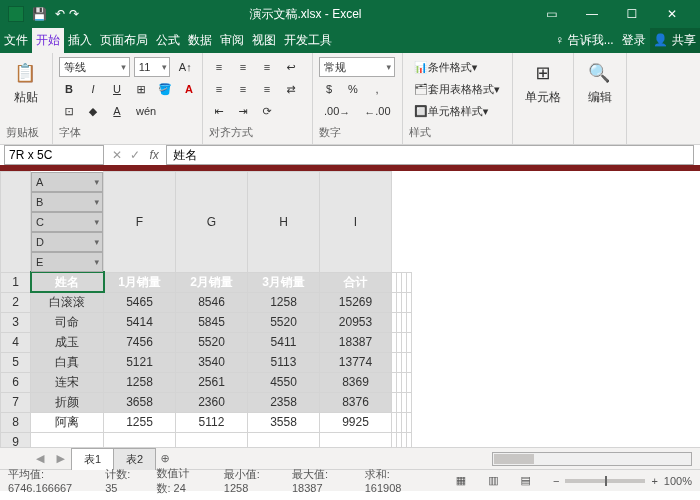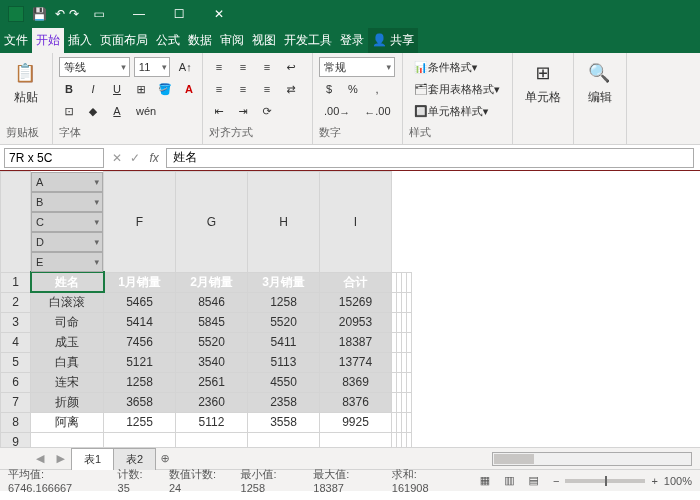--- a/index.html
+++ b/index.html
@@ -14,21 +14,21 @@
 .tab.right{margin-left:auto}
 .ribbon{height:92px;background:#f3f2f1;border-bottom:1px solid #d4d4d4;display:flex}
 .group{border-right:1px solid #d4d4d4;padding:4px 6px;display:flex;flex-direction:column;justify-content:space-between}
 .glabel{font-size:11px;color:#666;text-align:left;padding-top:2px}
 .rowb{display:flex;gap:4px;align-items:center}
 .btn{padding:2px 4px;cursor:pointer;border:1px solid transparent;display:flex;align-items:center;justify-content:center;min-width:20px;height:20px;font-size:11px}
 .sel{border:1px solid #ababab;background:#fff;padding:1px 18px 1px 4px;font-size:11px;position:relative;cursor:pointer;height:20px;display:flex;align-items:center}
 .sel::after{content:"▾";position:absolute;right:3px;color:#666;font-size:9px}
 .bigbtn{display:flex;flex-direction:column;align-items:center;padding:2px 6px;cursor:pointer;gap:2px}
 .bigico{width:28px;height:28px;display:flex;align-items:center;justify-content:center;font-size:18px}
-.namebox{height:26px;background:#fff;border-bottom:1px solid #7f1d1d;display:flex;align-items:center}
+.namebox{height:26px;background:#fff;border-bottom:6px solid #7f1d1d;display:flex;align-items:center}
 .nb{width:100px;border:1px solid #ababab;padding:2px 4px;margin:2px 4px;font-size:12px;height:20px}
 .fx{width:20px;text-align:center;color:#666;font-style:italic}
 .fbar{flex:1;border:1px solid #ababab;padding:2px 6px;margin:2px 6px 2px 2px;height:20px;font-size:12px}
 .sheet{height:276px;overflow:auto;position:relative;background:#fff}
 table{border-collapse:collapse;table-layout:fixed}
 th,td{border:1px solid #d4d4d4;height:20px;font-size:12px;text-align:center;padding:0 2px;overflow:hidden;white-space:nowrap}
 th{background:#e6e6e6;color:#333;font-weight:normal}
 th.sel,td.rsel{background:#d2d2d2}
 .corner{width:30px;background:#e6e6e6}
 .rowh{width:30px;background:#e6e6e6;text-align:center}
@@ -36,50 +36,52 @@
 .hdr{background:#5ea663;color:#fff;font-weight:bold}
 .selcell{background:#d8d8d8}
 .selborder{outline:2px solid #1a7b42;outline-offset:-1px}
 .sheettabs{height:22px;background:#f3f2f1;border-top:1px solid #d4d4d4;display:flex;align-items:center;font-size:11px;padding-left:30px}
 .stab{padding:3px 12px;border:1px solid #ababab;border-bottom:none;background:#fff;cursor:pointer;margin-right:-1px}
 .stab.inactive{background:#e6e6e6}
 .plus{width:20px;text-align:center;cursor:pointer;color:#666}
 .scrolls{flex:1;display:flex;justify-content:flex-end;padding-right:8px}
 .hsb{width:200px;height:14px;border:1px solid #ababab;background:#f0f0f0;position:relative}
 .hsb .thumb{position:absolute;left:1px;top:1px;width:40px;height:10px;background:#c8c6c4}
-.status{height:22px;background:#f3f2f1;border-top:1px solid #d4d4d4;display:flex;align-items:center;font-size:11px;color:#555;padding:0 8px;gap:14px}
+.status{height:22px;background:#f3f2f1;border-top:1px solid #d4d4d4;display:flex;align-items:center;font-size:11px;color:#555;padding:0 8px;gap:22px}
 .status .sp{flex:1}
 .zoom{display:flex;align-items:center;gap:6px}
 .zbar{width:80px;height:4px;background:#c8c6c4;position:relative}
 .zbar::after{content:"";position:absolute;left:50%;top:-3px;width:2px;height:10px;background:#666}
 </style>
 </head>
 <body>
 
 <div class="titlebar">
   <div class="ico"></div>
   <span style="margin-right:8px">💾</span>
   <span style="margin-right:4px">↶</span>
   <span>↷</span>
+  <div class="title">演示文稿.xlsx - Excel</div>
   <div class="winbtn">▭</div>
   <div class="winbtn">—</div>
   <div class="winbtn">☐</div>
   <div class="winbtn close">✕</div>
 </div>
 
 <div class="tabs">
   <div class="tab">文件</div>
   <div class="tab active">开始</div>
   <div class="tab">插入</div>
   <div class="tab">页面布局</div>
   <div class="tab">公式</div>
   <div class="tab">数据</div>
   <div class="tab">审阅</div>
   <div class="tab">视图</div>
   <div class="tab">开发工具</div>
+  <div class="tab right">♀ <span>告诉我...</span></div>
   <div class="tab">登录</div>
   <div class="tab" style="background:#0a5c34">👤 <span>共享</span></div>
 </div>
 
 <div class="ribbon">
   <div class="group">
     <div class="bigbtn">
       <div class="bigico">📋</div>
       <span>粘贴</span>
     </div>

